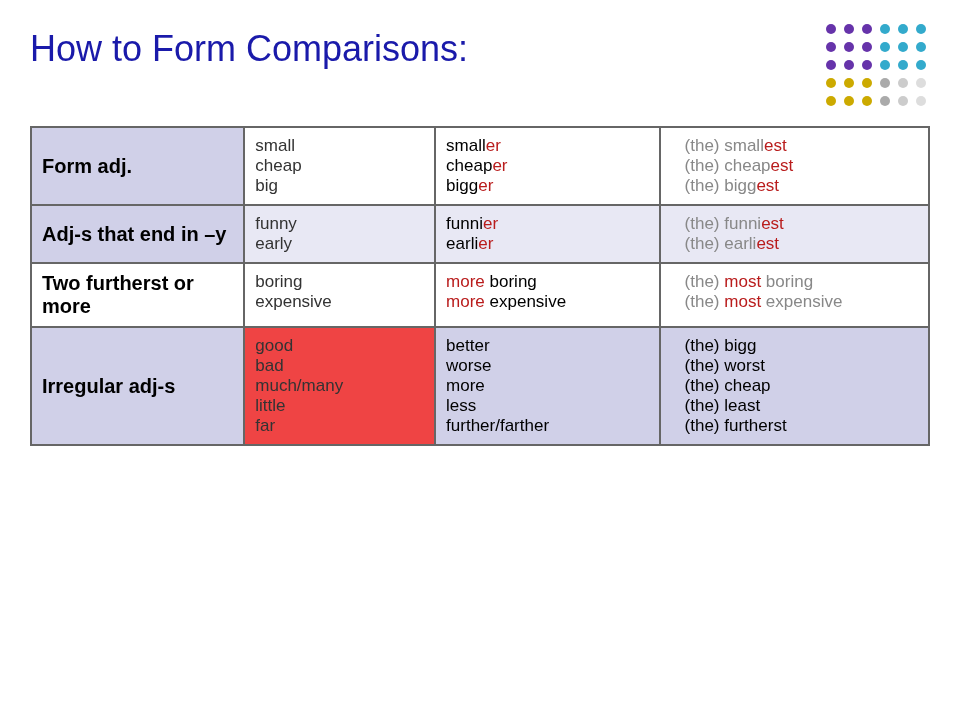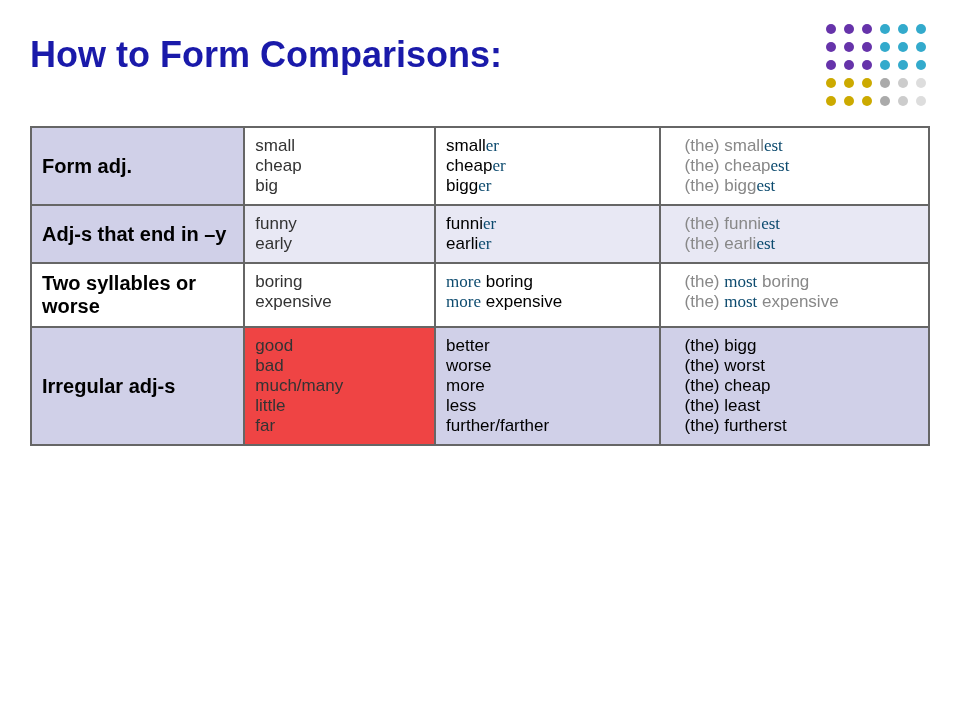--- a/index.html
+++ b/index.html
@@ -19,24 +19,23 @@
 
     .header {
       display: flex;
       align-items: flex-start;
       justify-content: space-between;
       margin-bottom: 16px;
     }
 
     .title {
       font-size: 36px;
-      font-weight: bold;
+      font-weight: normal;
       color: #1a1aaa;
       padding-top: 8px;
-      margin-top: 6px;
     }
 
     .dots-grid {
       display: grid;
       grid-template-columns: repeat(6, 14px);
       grid-template-rows: repeat(5, 14px);
       gap: 4px;
       margin-top: 4px;
     }
 
@@ -96,21 +95,21 @@
     .row-two .cat-cell { background: #ffffff; }
     .row-two .base-cell,
     .row-two .comp-cell,
     .row-two .super-cell { background: #ffffff; }
 
     .row-irreg .cat-cell { background: #d0d0e8; }
     .row-irreg .base-cell,
     .row-irreg .comp-cell,
     .row-irreg .super-cell { background: #d0d0e8; }
 
-    .pink { color: #0c4a6e; font-family: Liberation Serif, serif; }
+    .pink { color: #b91c1c; }
     .gray { color: #888; }
 
     .line { display: block; }
   </style>
 </head>
 <body>
 
 <div class="page">
   <div class="header">
     <h1 class="title">How to Form Comparisons:</h1>
@@ -180,21 +179,21 @@
         <span class="line">funni<span class="pink">er</span></span>
         <span class="line">earli<span class="pink">er</span></span>
       </td>
       <td class="super-cell">
         <span class="line gray">(the) funni<span class="pink">est</span></span>
         <span class="line gray">(the) earli<span class="pink">est</span></span>
       </td>
     </tr>
 
     <tr class="row-two">
-      <td class="cat-cell" style="background:#fff; font-weight:bold;">Two syllables or worse</td>
+      <td class="cat-cell" style="background:#fff; font-weight:bold;">Two furtherst or more</td>
       <td class="base-cell">
         <span class="line">boring</span>
         <span class="line">expensive</span>
       </td>
       <td class="comp-cell">
         <span class="line"><span class="pink">more</span> boring</span>
         <span class="line"><span class="pink">more</span> expensive</span>
       </td>
       <td class="super-cell">
         <span class="line gray">(the) <span class="pink">most</span> boring</span>

